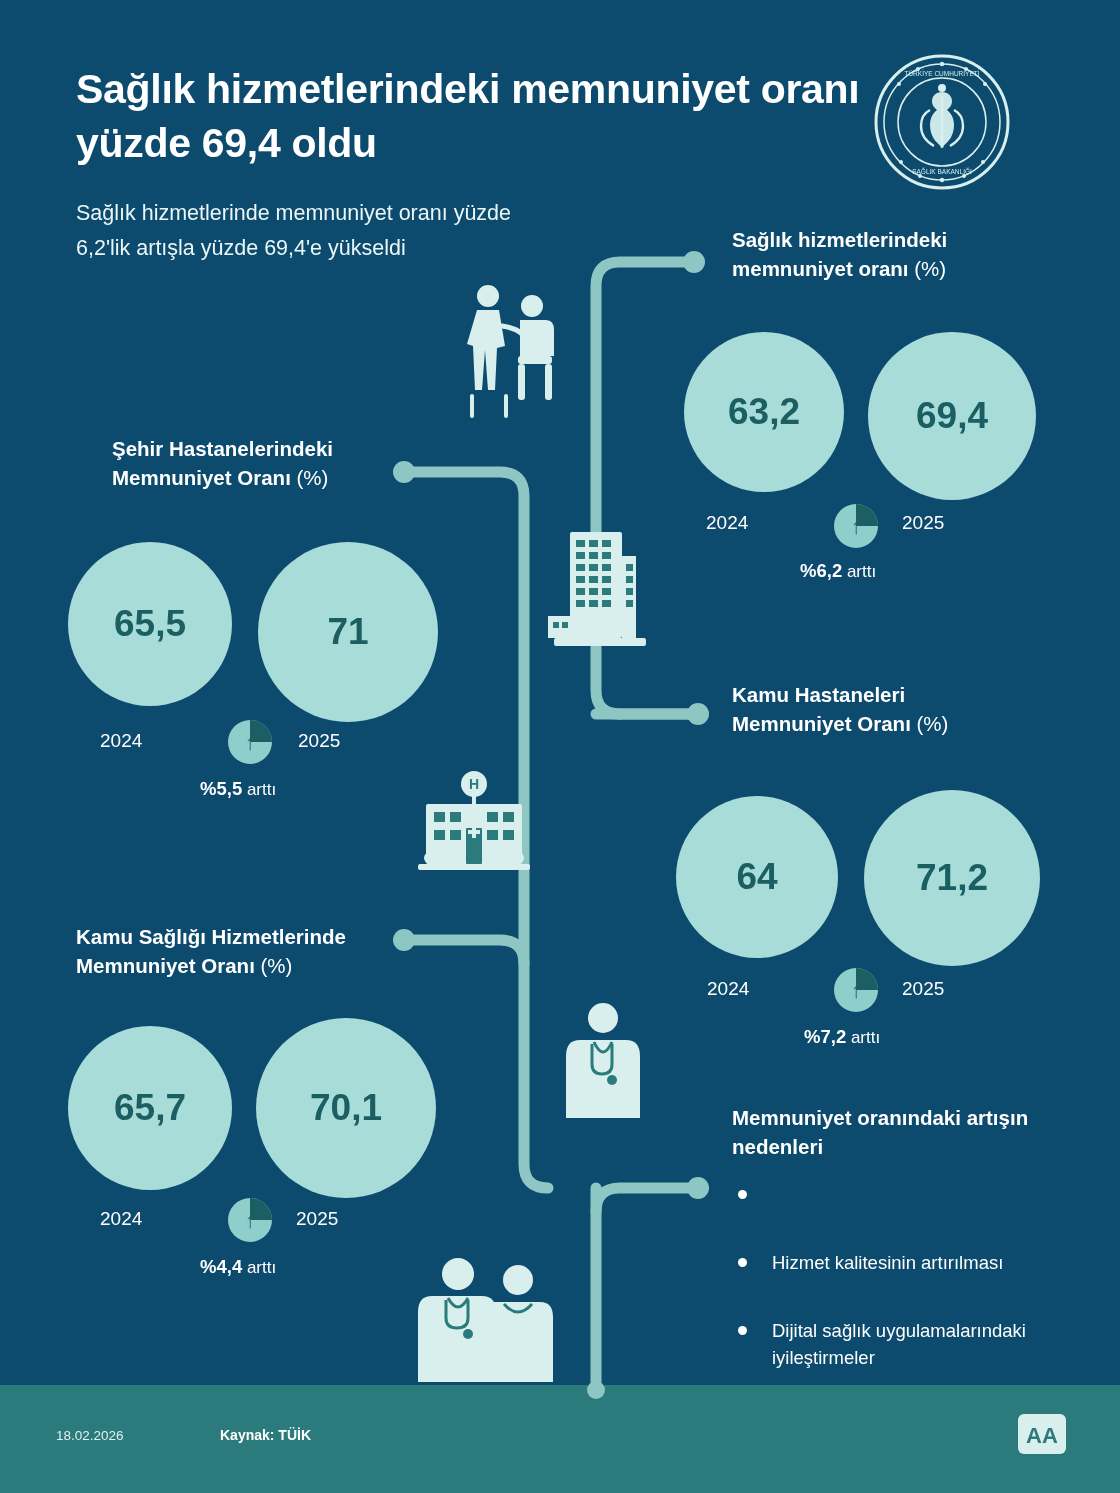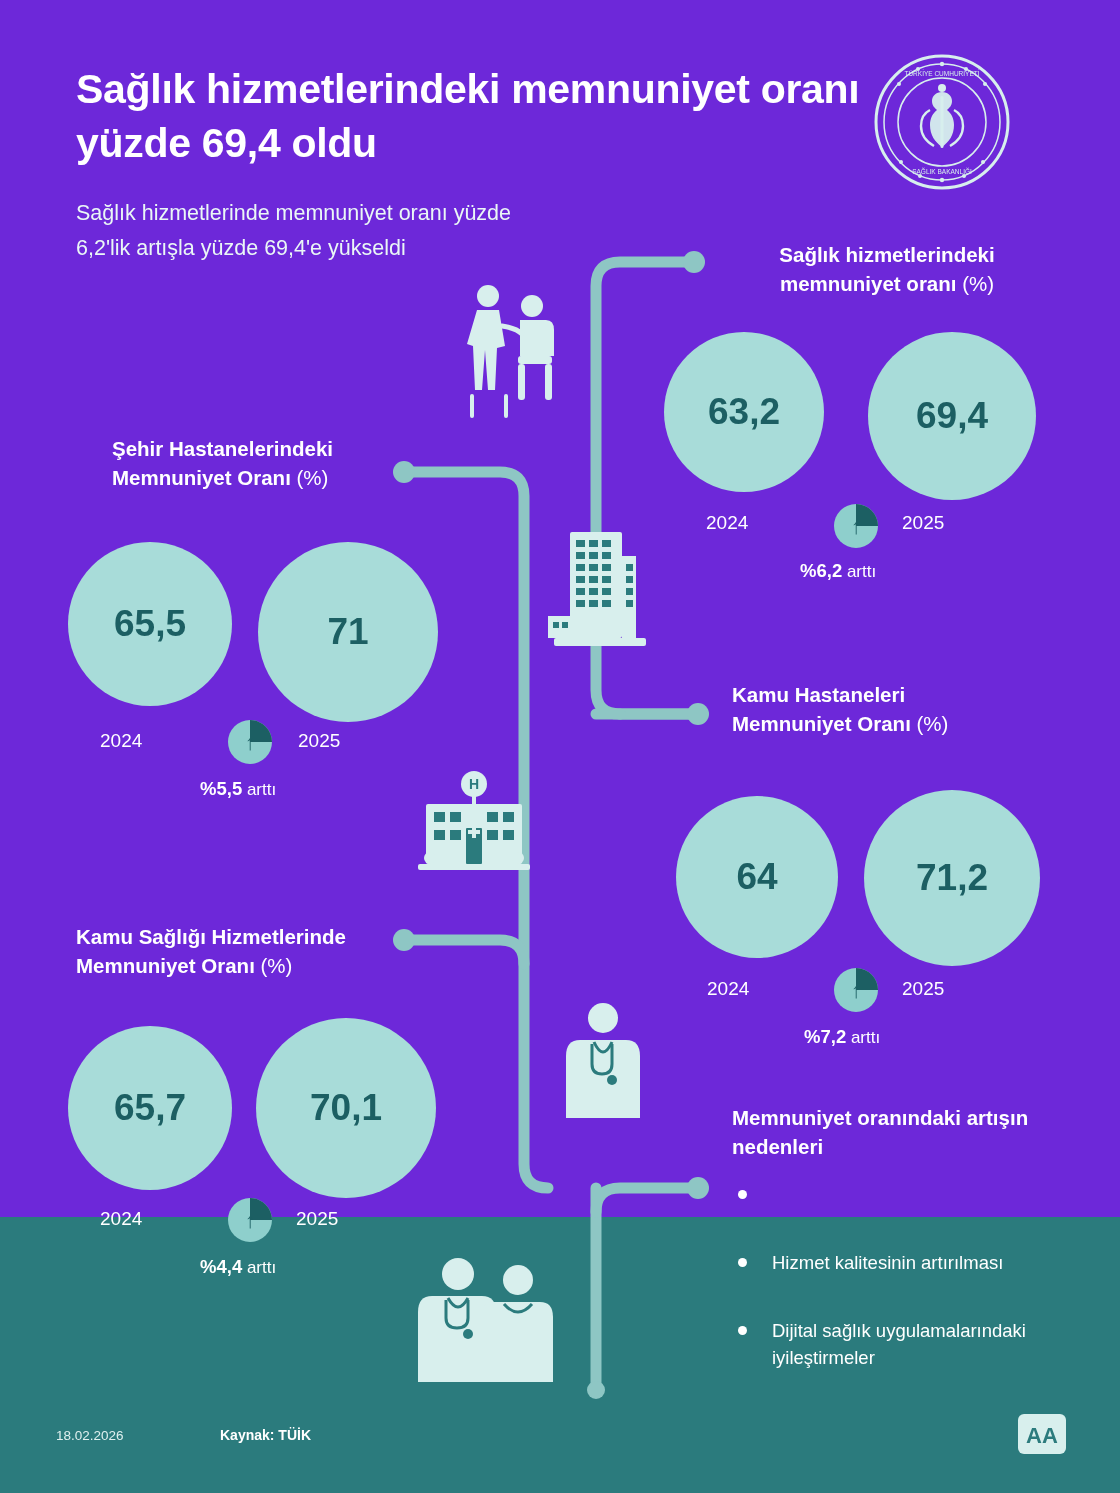--- a/index.html
+++ b/index.html
@@ -5,22 +5,22 @@
   * { box-sizing: border-box; margin: 0; padding: 0; }
   html, body {
     width: 1120px; height: 1493px;
     background: #2b7b7d;
     font-family: "Liberation Sans", sans-serif;
     color: #ffffff;
     overflow: hidden;
   }
   #page {
     position: relative;
-    width: 1120px; height: 1217px;
-    background: #6d28d9;
+    width: 1120px; height: 1385px;
+    background: #0c4a6e;
     text-decoration: underline;
   }
   
   .title {
     position: absolute; left: 76px; top: 62px; width: 790px;
     font-size: 41px; font-weight: bold; line-height: 1.32;
     letter-spacing: -0.3px;
   }
   .subtitle {
     position: absolute; left: 76px; top: 196px; width: 470px;
@@ -242,27 +242,27 @@
       <path d="M98 54 h46 q13 0 13 15 v65 h-72 v-65 q0 -15 13 -15z"></path>
     </g>
     <g fill="none" stroke="#2b7b7d" stroke-width="3">
       <path d="M52 50 q10 18 20 0"></path>
       <path d="M50 52 v18 q0 10 11 10 t11 -10 v-18"></path>
     </g>
     <circle cx="72" cy="86" r="5" fill="#2b7b7d"></circle>
     <path d="M108 56 q14 16 28 0" fill="none" stroke="#2b7b7d" stroke-width="3"></path>
   </svg>
 
-  <div class="sec-head" style="left:732px; top:240px; width:310px;text-align:center;">
+  <div class="sec-head" style="left:732px; top:225px; width:310px;">
     <span>Sağlık hizmetlerindeki</span><br>
     <span>memnuniyet oranı</span>
     <span class="light">(%)</span>
   </div>
   <div class="grp">
-    <div class="circ" style="left:664px; top:332px; width:160px; height:160px; font-size:37px;">63,2</div>
+    <div class="circ" style="left:684px; top:332px; width:160px; height:160px; font-size:37px;">63,2</div>
     <div class="circ" style="left:868px; top:332px; width:168px; height:168px; font-size:37px;">69,4</div>
     <div class="yr" style="left:706px; top:512px; width:100px;">2024</div>
     <div class="yr" style="left:902px; top:512px; width:100px;">2025</div>
     <div class="badge" style="left:834px; top:504px;">
       <div class="wedge"></div>
         <div class="arrow">↑</div>
     </div>
     <div class="delta" style="left:800px; top:560px;">
       <b>%6,2</b>
       <span>arttı</span>

